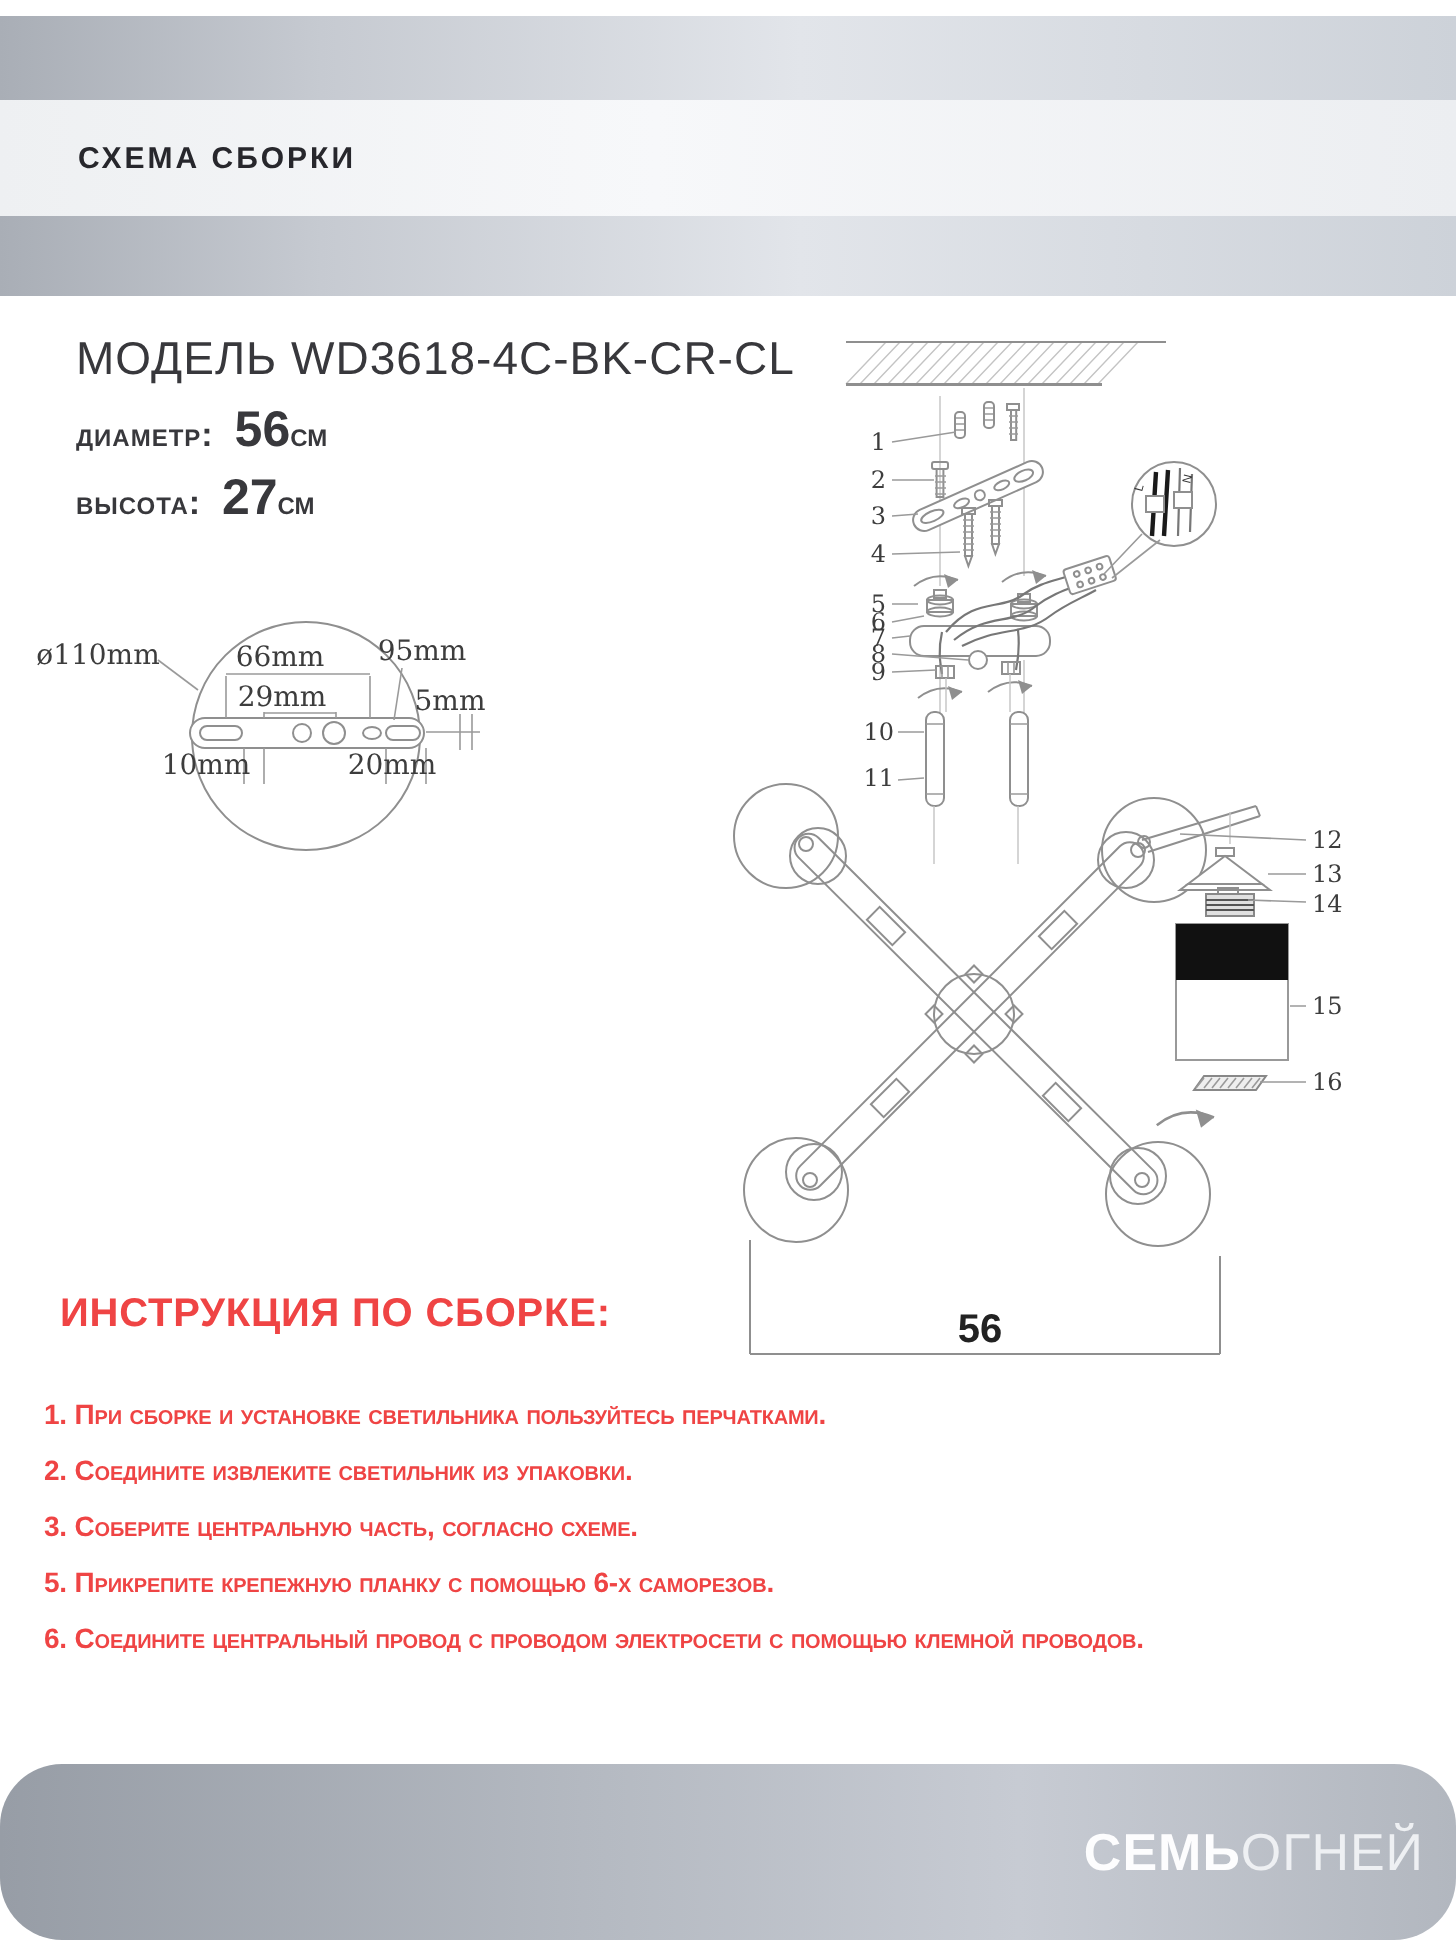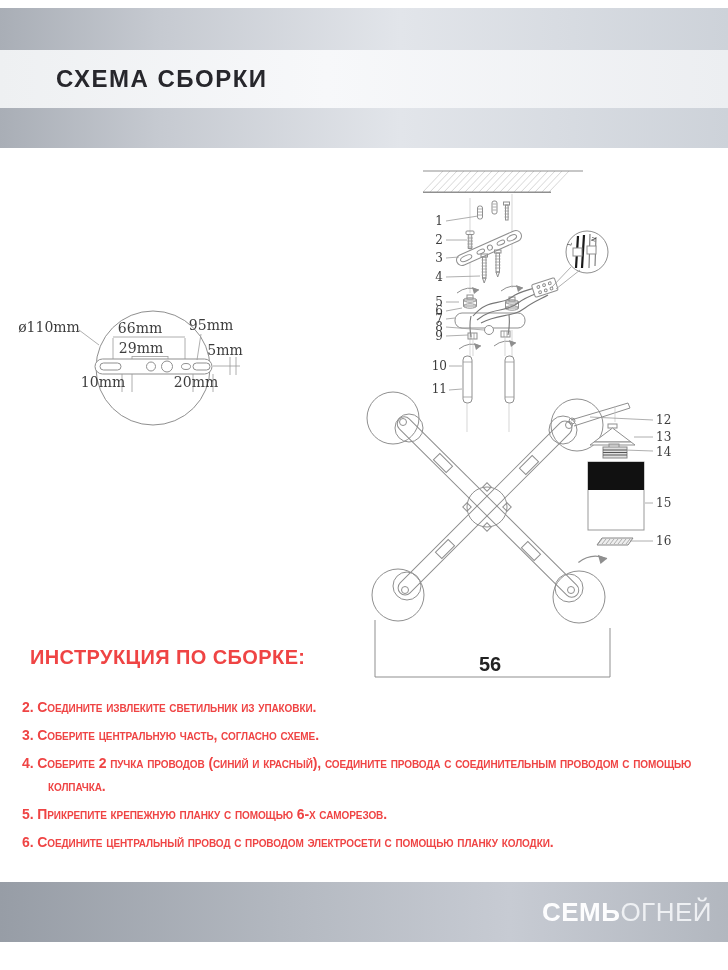--- a/index.html
+++ b/index.html
@@ -6,21 +6,21 @@
   .page{position:relative;width:728px;height:970px;background:#ffffff;overflow:hidden;
         font-family:"Liberation Sans",sans-serif;color:#333;}
   
   .band{position:absolute;left:0;width:728px;
         background:linear-gradient(90deg,#a9aeb6 0%,#c6cad1 22%,#e2e5ea 55%,#cdd2d9 100%);}
   .band-a{top:8px;height:42px;}
   .band-b{top:108px;height:40px;}
   .title-band{position:absolute;left:0;top:50px;width:728px;height:58px;
         background:linear-gradient(90deg,#eef0f2 0%,#f7f8fa 45%,#eceef1 100%);
         display:flex;align-items:center;}
-  .page-title{margin-left:56px;font-size:24px;font-weight:700;letter-spacing:1.5px;color:#27272c;}
+  .page-title{margin-left:39px;font-size:15px;font-weight:700;letter-spacing:1.5px;color:#27272c;}
   
   .product{position:absolute;left:38px;top:166px;color:#38383c;}
   .model-line{font-size:23px;font-weight:500;letter-spacing:.5px;margin-bottom:8px;}
   .spec-line{margin-bottom:5px;}
   .sc{font-variant:small-caps;}
   .spec-label{font-size:17px;font-weight:700;letter-spacing:.5px;}
   .spec-value{font-size:25px;font-weight:600;margin-left:6px;}
   .spec-unit{font-size:17px;font-weight:700;}
   
   svg{position:absolute;}
@@ -35,38 +35,53 @@
   .tiny{font:6px "Liberation Sans",sans-serif;fill:#333;}
   .wire{stroke:#777;stroke-width:1.1;fill:none;}
   .thick{stroke:#1a1a1a;stroke-width:2.2;fill:none;}
   
   .instructions{position:absolute;left:22px;top:646px;width:698px;color:#ef4444;}
   .ins-heading{font-size:20px;font-weight:700;letter-spacing:.4px;margin:0 0 27px 8px;}
   .ins-item{font-size:14px;font-weight:700;line-height:23px;margin-bottom:5px;
             padding-left:26px;text-indent:-26px;letter-spacing:-.1px;}
   .ins-item .txt{font-variant:small-caps;}
   
-  .footer{position:absolute;left:0;top:882px;width:728px;height:60px;
+  .footer{position:absolute;left:0;top:882px;width:728px;height:88px;
         background:linear-gradient(90deg,#979da6 0%,#b4b9c1 40%,#c7cbd3 70%,#b2b7bf 100%);
-        display:flex;align-items:center;justify-content:flex-end;}
+        display:flex;align-items:center;justify-content:flex-end;border-radius:31px;}
   .brand{margin-right:16px;font-size:26px;letter-spacing:.5px;color:#fff;}
   .brand .b{font-weight:700;color:#fdfdfe;}
   .brand .l{font-weight:400;color:#eef0f3;}
 </style>
 </head>
 <body>
 
 <div class="page">
 
   <div class="band band-a"></div>
   <div class="title-band">
     <div class="page-title">СХЕМА СБОРКИ</div>
   </div>
   <div class="band band-b"></div>
 
+  <div class="product">
+    <div class="model-line">
+      <span>МОДЕЛЬ</span>
+      <span> </span>
+      <span>WD3618-4C-BK-CR-CL</span>
+    </div>
+    <div class="spec-line">
+      <span class="spec-label sc">диаметр:</span>
+      <span class="spec-value">56</span><span class="spec-unit sc">см</span>
+    </div>
+    <div class="spec-line">
+      <span class="spec-label sc">высота:</span>
+      <span class="spec-value">27</span><span class="spec-unit sc">см</span>
+    </div>
+  </div>
 
   <svg style="left:8px;top:296px" width="250" height="136" viewBox="8 296 250 136">
     <circle class="fn" cx="153" cy="368" r="57"></circle>
     <rect class="fw" x="95" y="359" width="117" height="15" rx="7.5"></rect>
     <rect class="fn" x="100" y="363" width="21" height="7" rx="3.5"></rect>
     <circle class="fn" cx="151" cy="366.5" r="4.5"></circle>
     <circle class="fn" cx="167" cy="366.5" r="5.5"></circle>
     <ellipse class="fn" cx="186" cy="366.5" rx="4.5" ry="3"></ellipse>
     <rect class="fn" x="193" y="363" width="17" height="7" rx="3.5"></rect>
 
@@ -297,38 +312,38 @@
 
     <g>
       <path class="ln" d="M375,620 V677 M610,628 V677 M375,677 H610"></path>
       <text class="bigdim" x="490" y="671" text-anchor="middle">56</text>
     </g>
   </svg>
 
   <div class="instructions">
     <div class="ins-heading">ИНСТРУКЦИЯ ПО СБОРКЕ:</div>
     <div class="ins-item">
+      <span class="num">1.</span>
+      <span class="txt">При сборке и установке светильника пользуйтесь перчатками.</span>
+    </div>
+    <div class="ins-item">
       <span class="num">2.</span>
       <span class="txt">Соедините извлеките светильник из упаковки.</span>
     </div>
     <div class="ins-item">
       <span class="num">3.</span>
       <span class="txt">Соберите центральную часть, согласно схеме.</span>
     </div>
     <div class="ins-item">
-      <span class="num">4.</span>
-      <span class="txt">Соберите 2 пучка проводов (синий и красный), соедините провода с соединительным проводом с помощью колпачка.</span>
-    </div>
-    <div class="ins-item">
       <span class="num">5.</span>
       <span class="txt">Прикрепите крепежную планку с помощью 6-х саморезов.</span>
     </div>
     <div class="ins-item">
       <span class="num">6.</span>
-      <span class="txt">Соедините центральный провод с проводом электросети с помощью планку колодки.</span>
+      <span class="txt">Соедините центральный провод с проводом электросети с помощью клемной проводов.</span>
     </div>
   </div>
 
   <div class="footer">
     <div class="brand">
       <span class="b">СЕМЬ</span><span class="l">ОГНЕЙ</span>
     </div>
   </div>
 
 </div>

